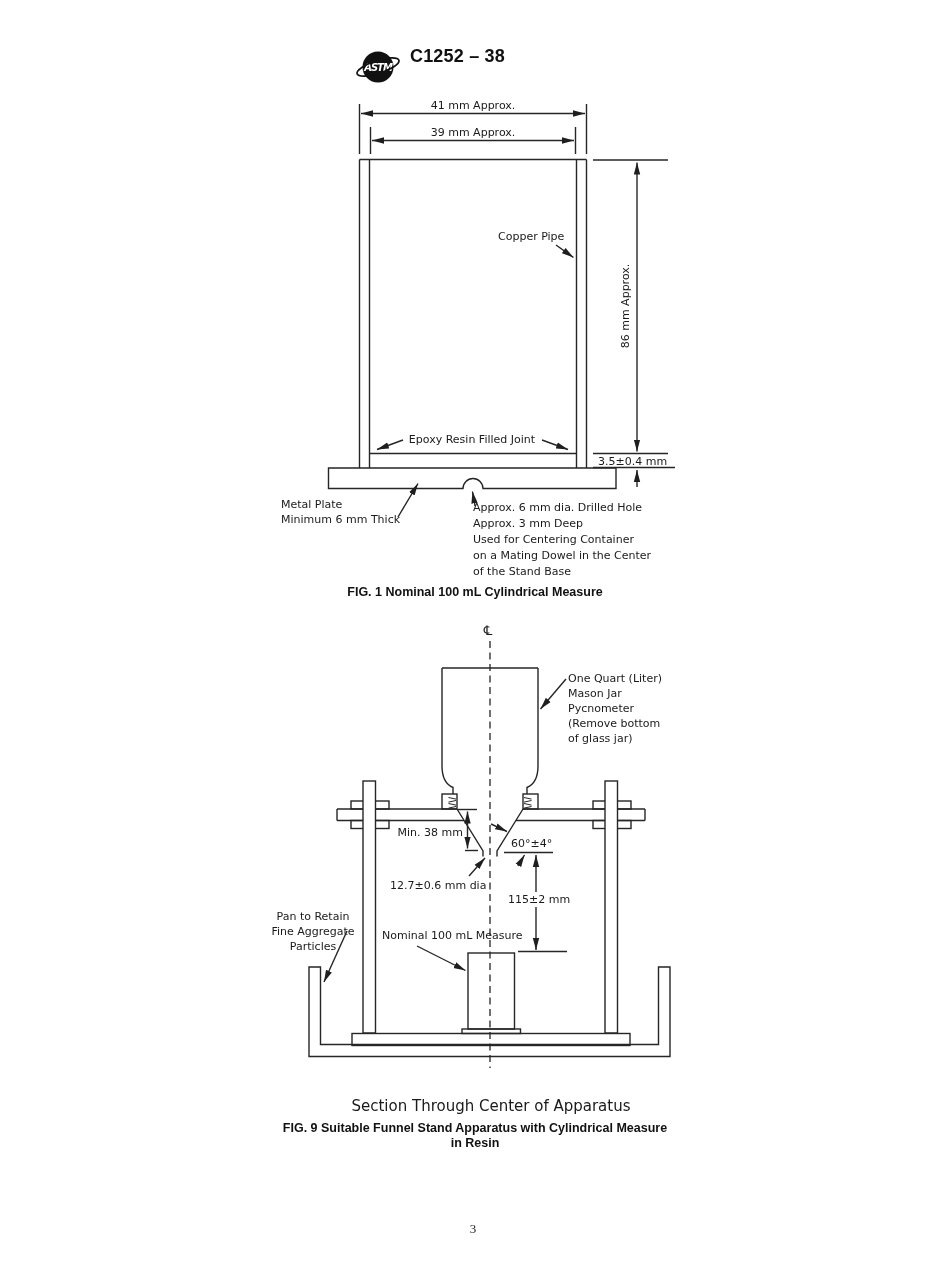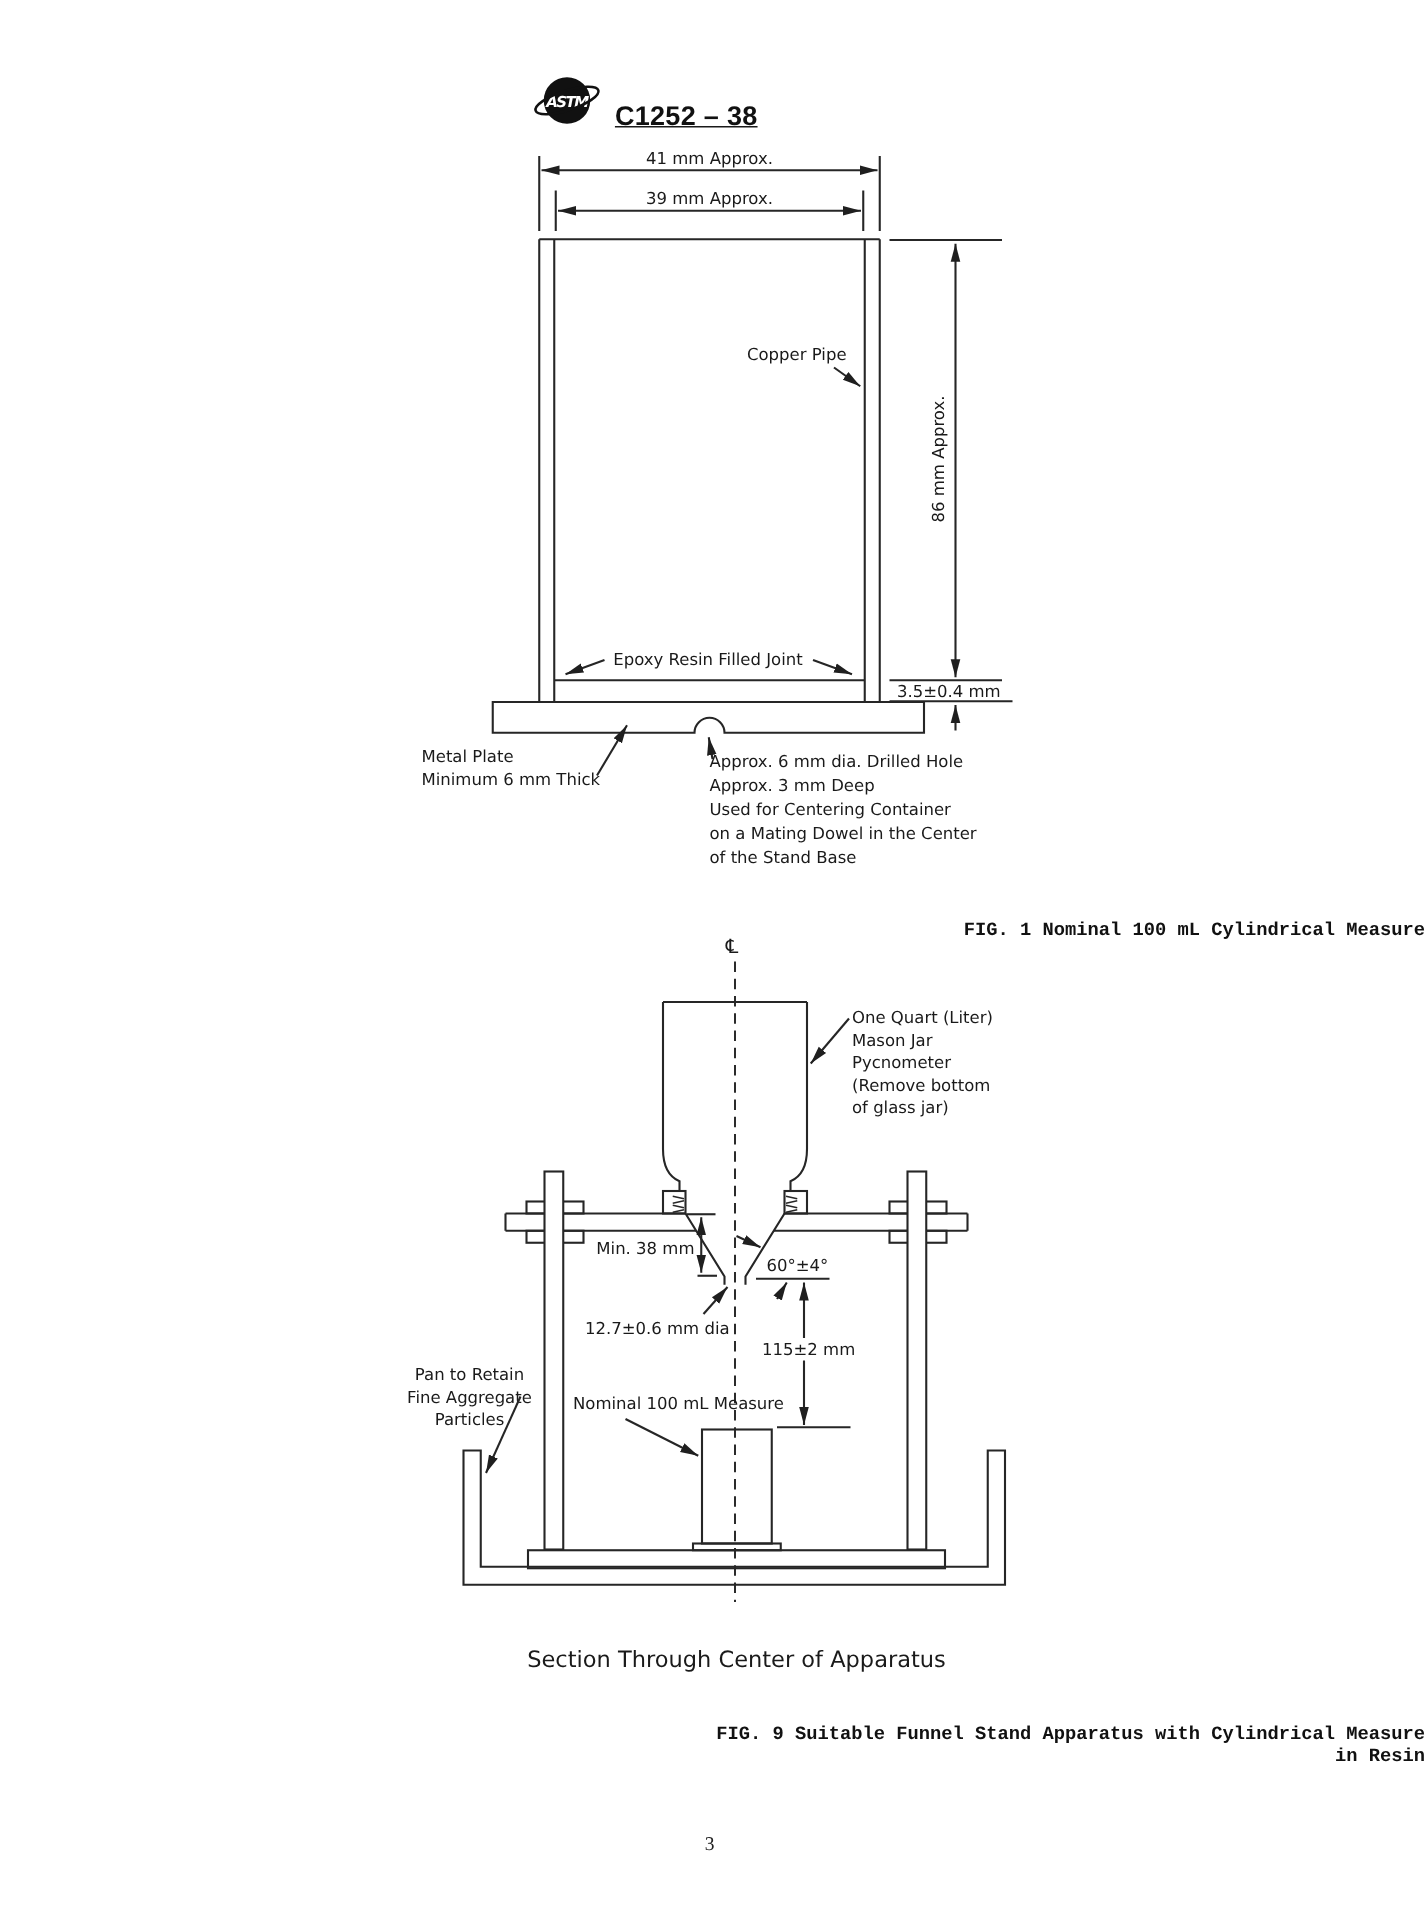--- a/index.html
+++ b/index.html
@@ -1,26 +1,26 @@
 <!DOCTYPE html>
 <html><head>
 <meta charset="utf-8">
 <style>
   html,body{margin:0;padding:0;background:#e8e8e8;}
   .page{position:relative;width:950px;height:1272px;background:#ffffff;margin:0 auto;
         font-family:"DejaVu Sans",sans-serif;color:#1a1a1a;overflow:hidden;}
-  .hdr{position:absolute;top:46px;left:0;width:860px;display:flex;align-items:flex-end;
-       justify-content:center;gap:9px;text-decoration:underline;}
+  .hdr{position:absolute;top:46px;left:0;width:860px;display:flex;align-items:flex-start;
+       justify-content:center;gap:9px;}
   .hdr .docnum{font-family:"Liberation Sans",sans-serif;font-weight:bold;font-size:18px;
        letter-spacing:.2px;color:#111;}
   svg.canvas{position:absolute;left:0;top:0;width:950px;height:1272px;}
   svg text{fill:#1a1a1a;font-family:"DejaVu Sans",sans-serif;font-size:11px;}
-  .cap{position:absolute;left:0;width:950px;text-align:right;
-       font-family:Liberation Mono, monospace;font-weight:bold;font-size:12.5px;color:#111;
-       line-height:15px;margin-top:28px;}
+  .cap{position:absolute;left:0;width:950px;text-align:center;
+       font-family:Liberation Sans, sans-serif;font-weight:bold;font-size:12.5px;color:#111;
+       line-height:15px;}
   .note{position:absolute;left:32px;right:0;text-align:center;font-size:15px;color:#1a1a1a;}
   .pageno{position:absolute;left:0;width:946px;text-align:center;top:1221px;
        font-family:"Liberation Serif",serif;font-size:13px;color:#222;}
 </style>
 </head>
 <body>
 
 <div class="page">
 
   <div class="hdr">

